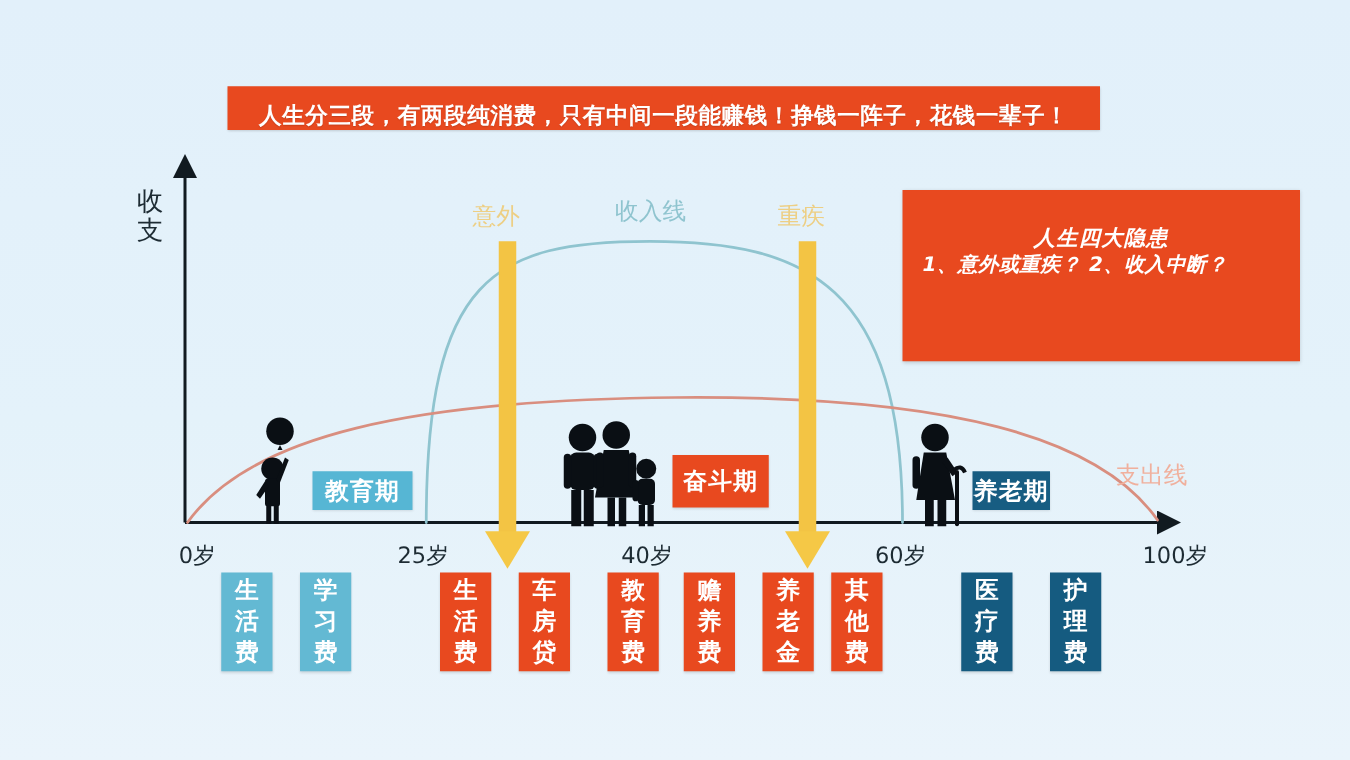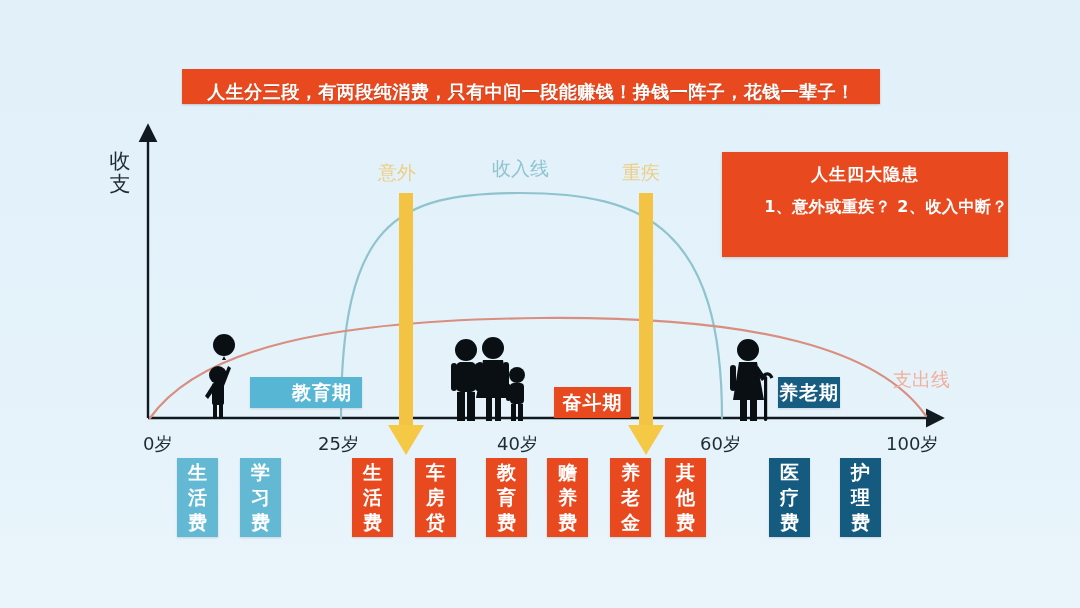--- a/index.html
+++ b/index.html
@@ -111,63 +111,61 @@
     font-weight: bold;
     letter-spacing: 1px;
     box-shadow: 0 1px 2px rgba(0,0,0,0.12);
   }
   #tag-education {
     left: 250px;
     top: 377px;
     width: 80px;
     height: 31px;
     background: #56b6d4;
-    padding-left: 32px;
   }
   #tag-struggle {
     left: 538px;
-    top: 387px;
+    top: 364px;
     width: 77px;
-    height: 31px;
+    height: 42px;
     background: #e8491f;
-    margin-left: 16px;
   }
   #tag-retirement {
     left: 778px;
     top: 377px;
     width: 62px;
     height: 31px;
     background: #175d82;
   }
 
   
   #info-box {
     position: absolute;
     left: 722px;
     top: 152px;
     width: 286px;
     height: 105px;
     background: #e8491f;
     box-shadow: 0 1px 3px rgba(0,0,0,0.16);
-    padding: 0;
+    padding: 16px;
+    font-style: italic;
   }
   #info-box .info-title {
     color: #ffffff;
     font-size: 17px;
     font-weight: bold;
     text-align: center;
     margin-top: 11px;
     letter-spacing: 1px;
   }
   #info-box .info-line {
     color: #ffffff;
     font-size: 16px;
     font-weight: bold;
-    text-align: right;
-    margin-top: 11px;
+    text-align: left;
     letter-spacing: 0.5px;
   }
 
   
   .cost-box {
     position: absolute;
     top: 458px;
     width: 41px;
     height: 79px;
     display: flex;
@@ -284,21 +282,21 @@
   </svg>
 
   <div class="axis-y-label">
     <span>收支</span>
   </div>
 
   <div class="tick-label" style="left:143px; top:432px;">0岁</div>
   <div class="tick-label" style="left:318px; top:432px;">25岁</div>
   <div class="tick-label" style="left:497px; top:432px;">40岁</div>
   <div class="tick-label" style="left:700px; top:432px;">60岁</div>
-  <div class="tick-label" style="left:886px; top:432px;text-align:right;">100岁</div>
+  <div class="tick-label" style="left:914px; top:432px;text-align:right;">100岁</div>
 
   <div class="curve-label" id="label-income-line">收入线</div>
   <div class="curve-label" id="label-expense-line">支出线</div>
   <div class="curve-label" id="label-accident">意外</div>
   <div class="curve-label" id="label-critical-illness">重疾</div>
 
   <div class="period-tag" id="tag-education">
     <span>教育期</span>
   </div>
   <div class="period-tag" id="tag-struggle">

